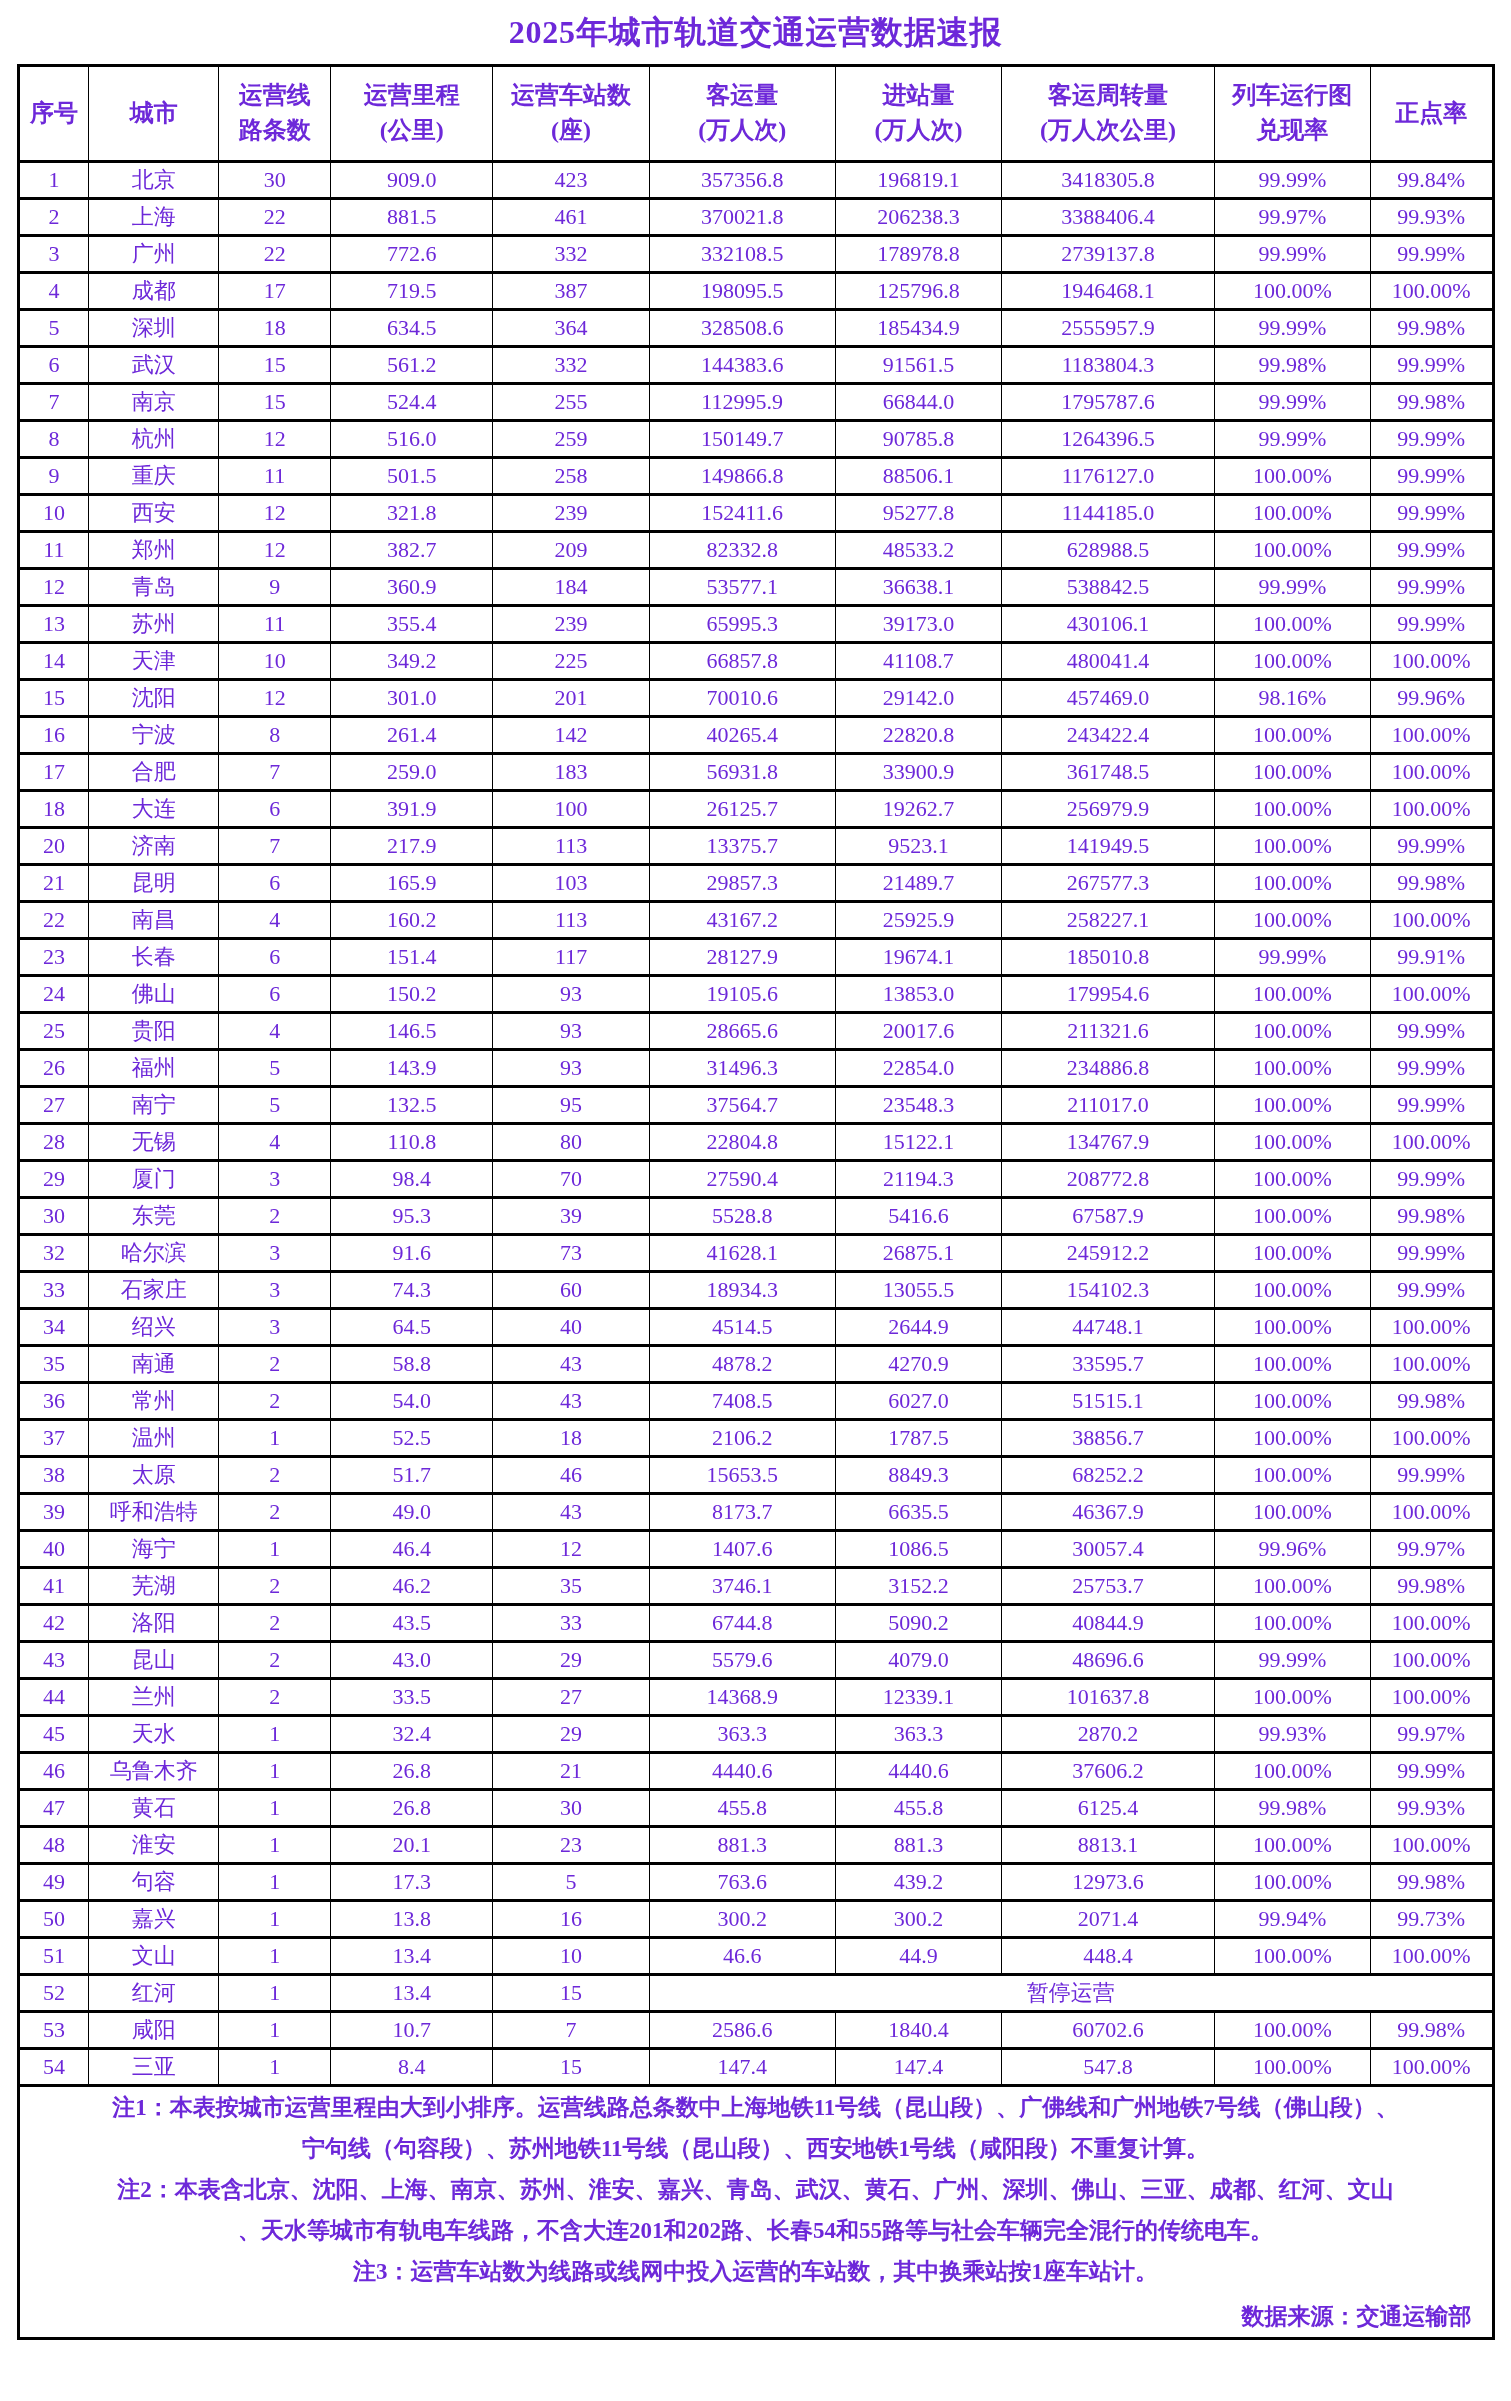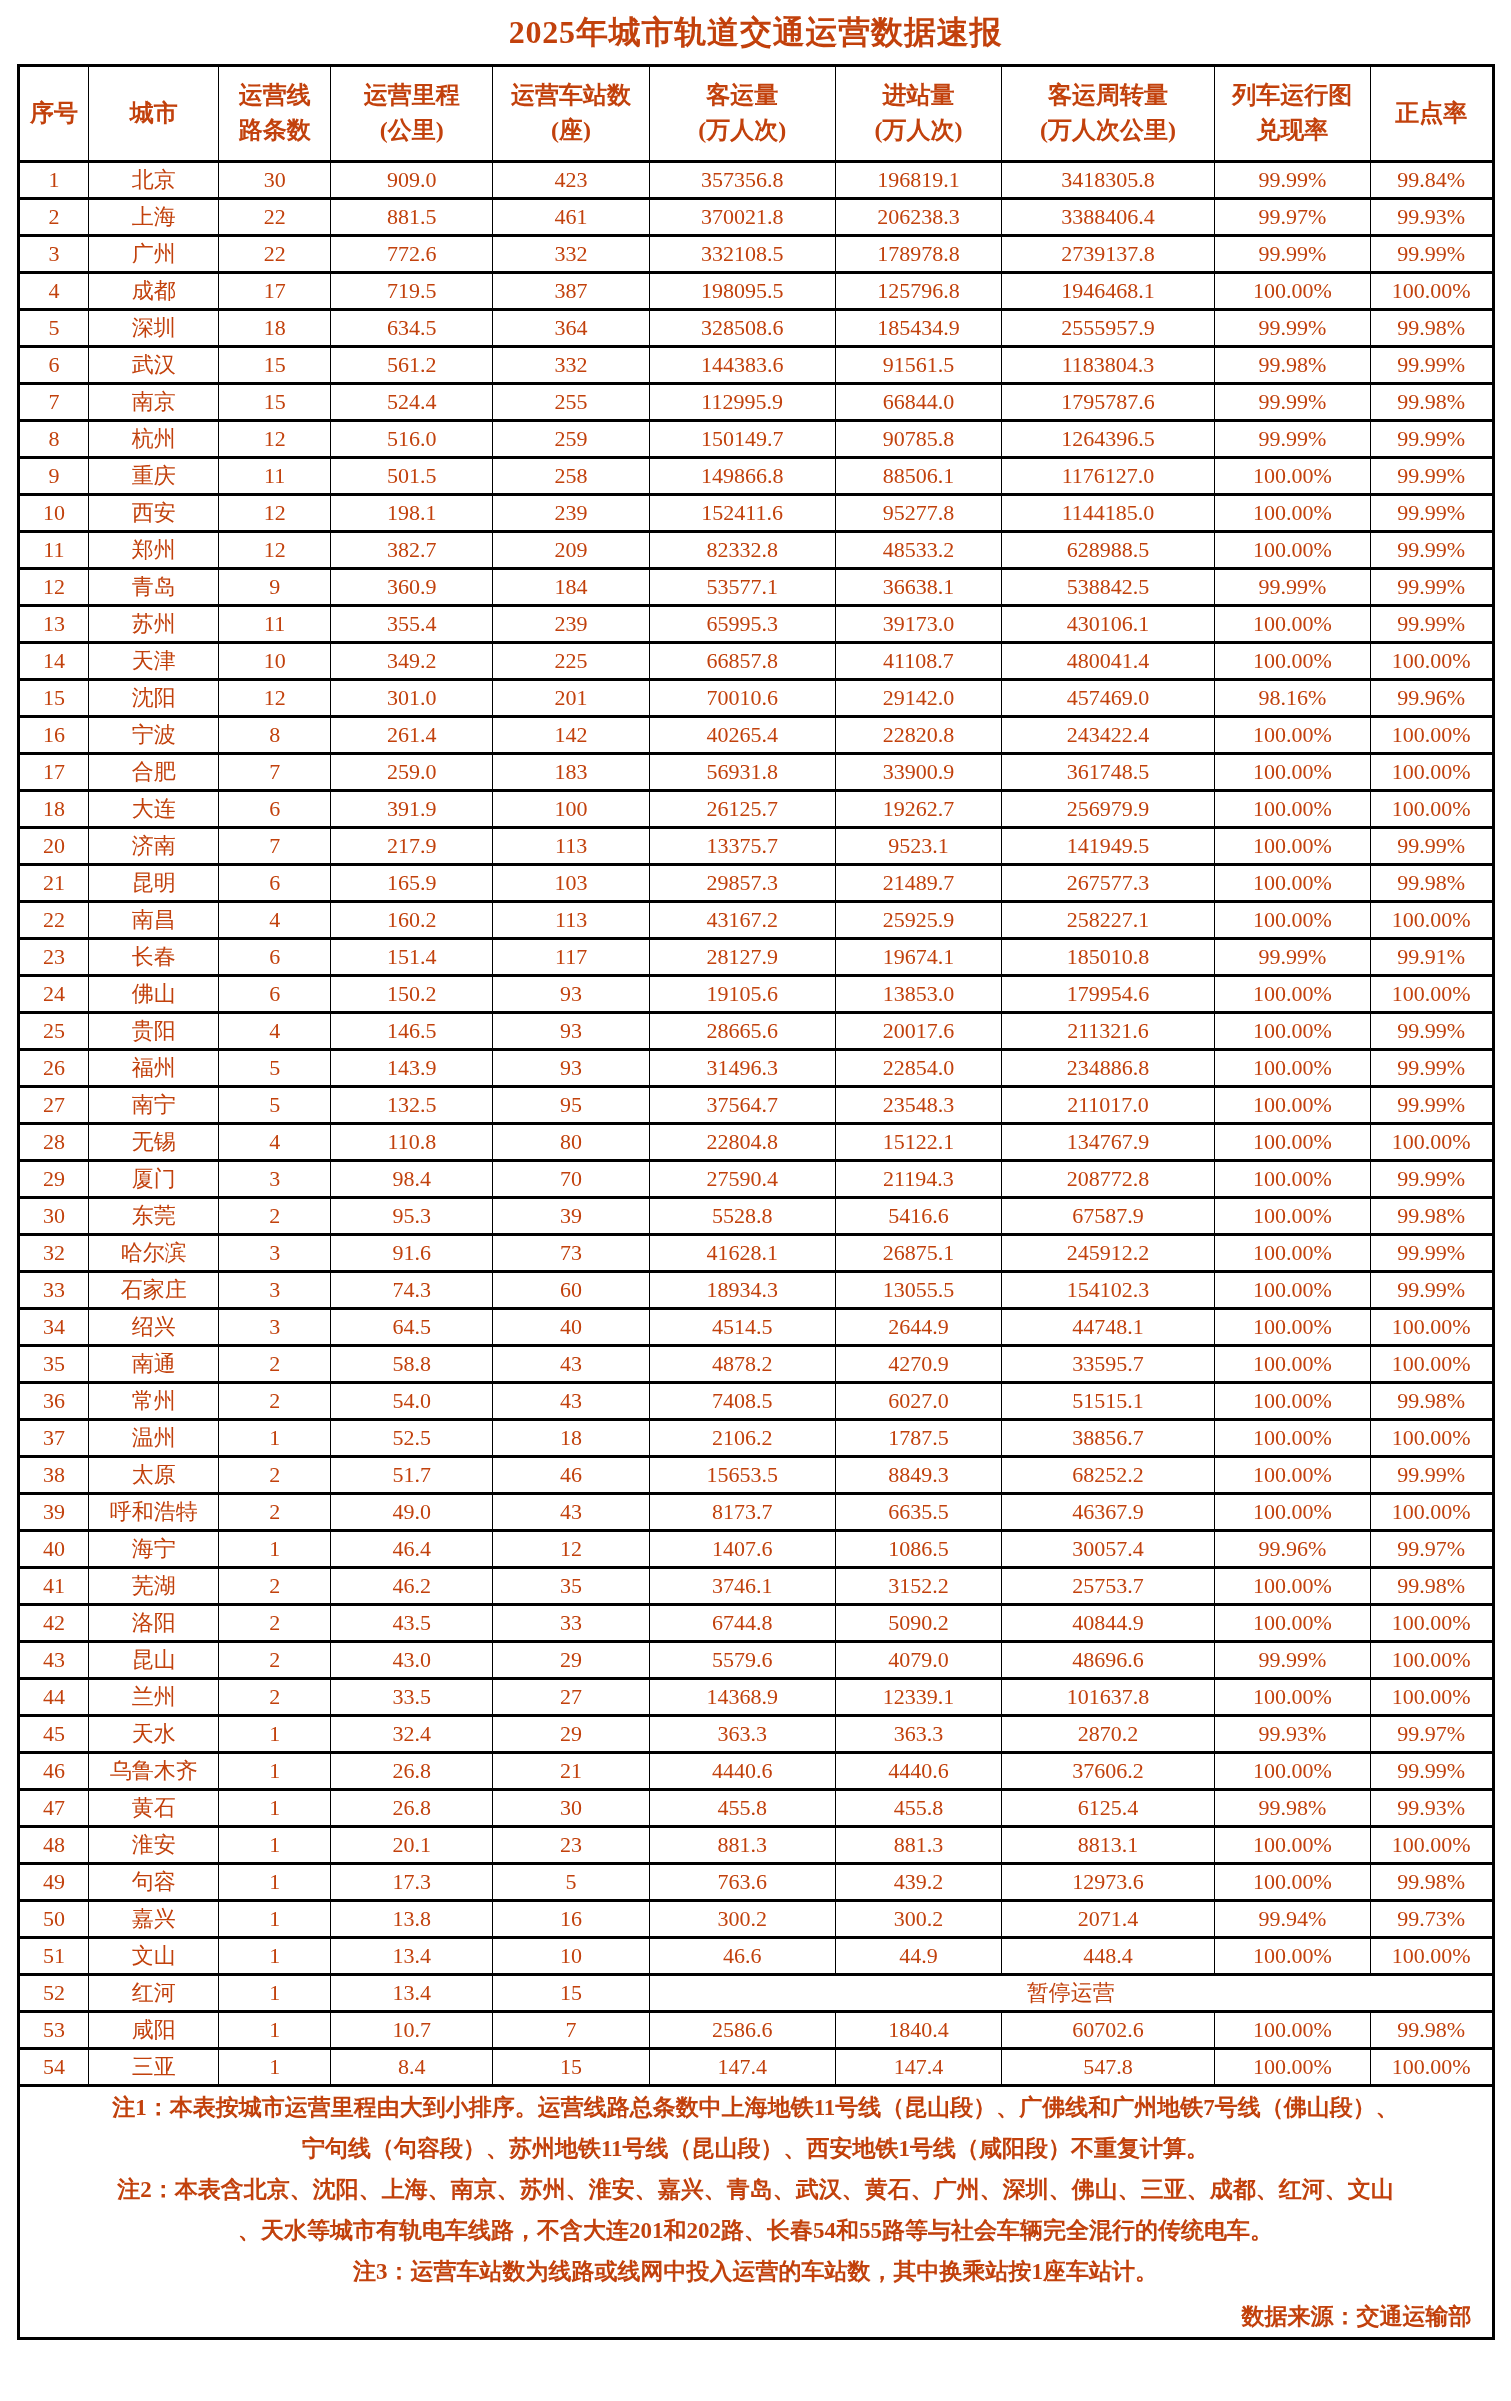--- a/index.html
+++ b/index.html
@@ -1,20 +1,20 @@
 <!DOCTYPE html>
 <html style="font-size:12.2px"><head>
 <meta charset="utf-8">
 <style>
   html, body { margin: 0; padding: 0; background: #ffffff; }
   .page {
     width: 1511px;
     height: 2401px;
     background: #ffffff;
-    color: #c2410c;
+    color: #6d28d9;
     font-family: "Liberation Serif", "DejaVu Serif", serif;
     box-sizing: border-box;
     overflow: hidden;
   }
   .title {
     text-align: center;
     font-size: 32px;
     font-weight: bold;
     padding-top: 12.2px;
     line-height: 41px;
@@ -214,21 +214,21 @@
           <td>149866.8</td>
           <td>88506.1</td>
           <td>1176127.0</td>
           <td>100.00%</td>
           <td>99.99%</td>
         </tr>
         <tr>
           <td>10</td>
           <td>西安</td>
           <td>12</td>
-          <td>198.1</td>
+          <td>321.8</td>
           <td>239</td>
           <td>152411.6</td>
           <td>95277.8</td>
           <td>1144185.0</td>
           <td>100.00%</td>
           <td>99.99%</td>
         </tr>
         <tr>
           <td>11</td>
           <td>郑州</td>

